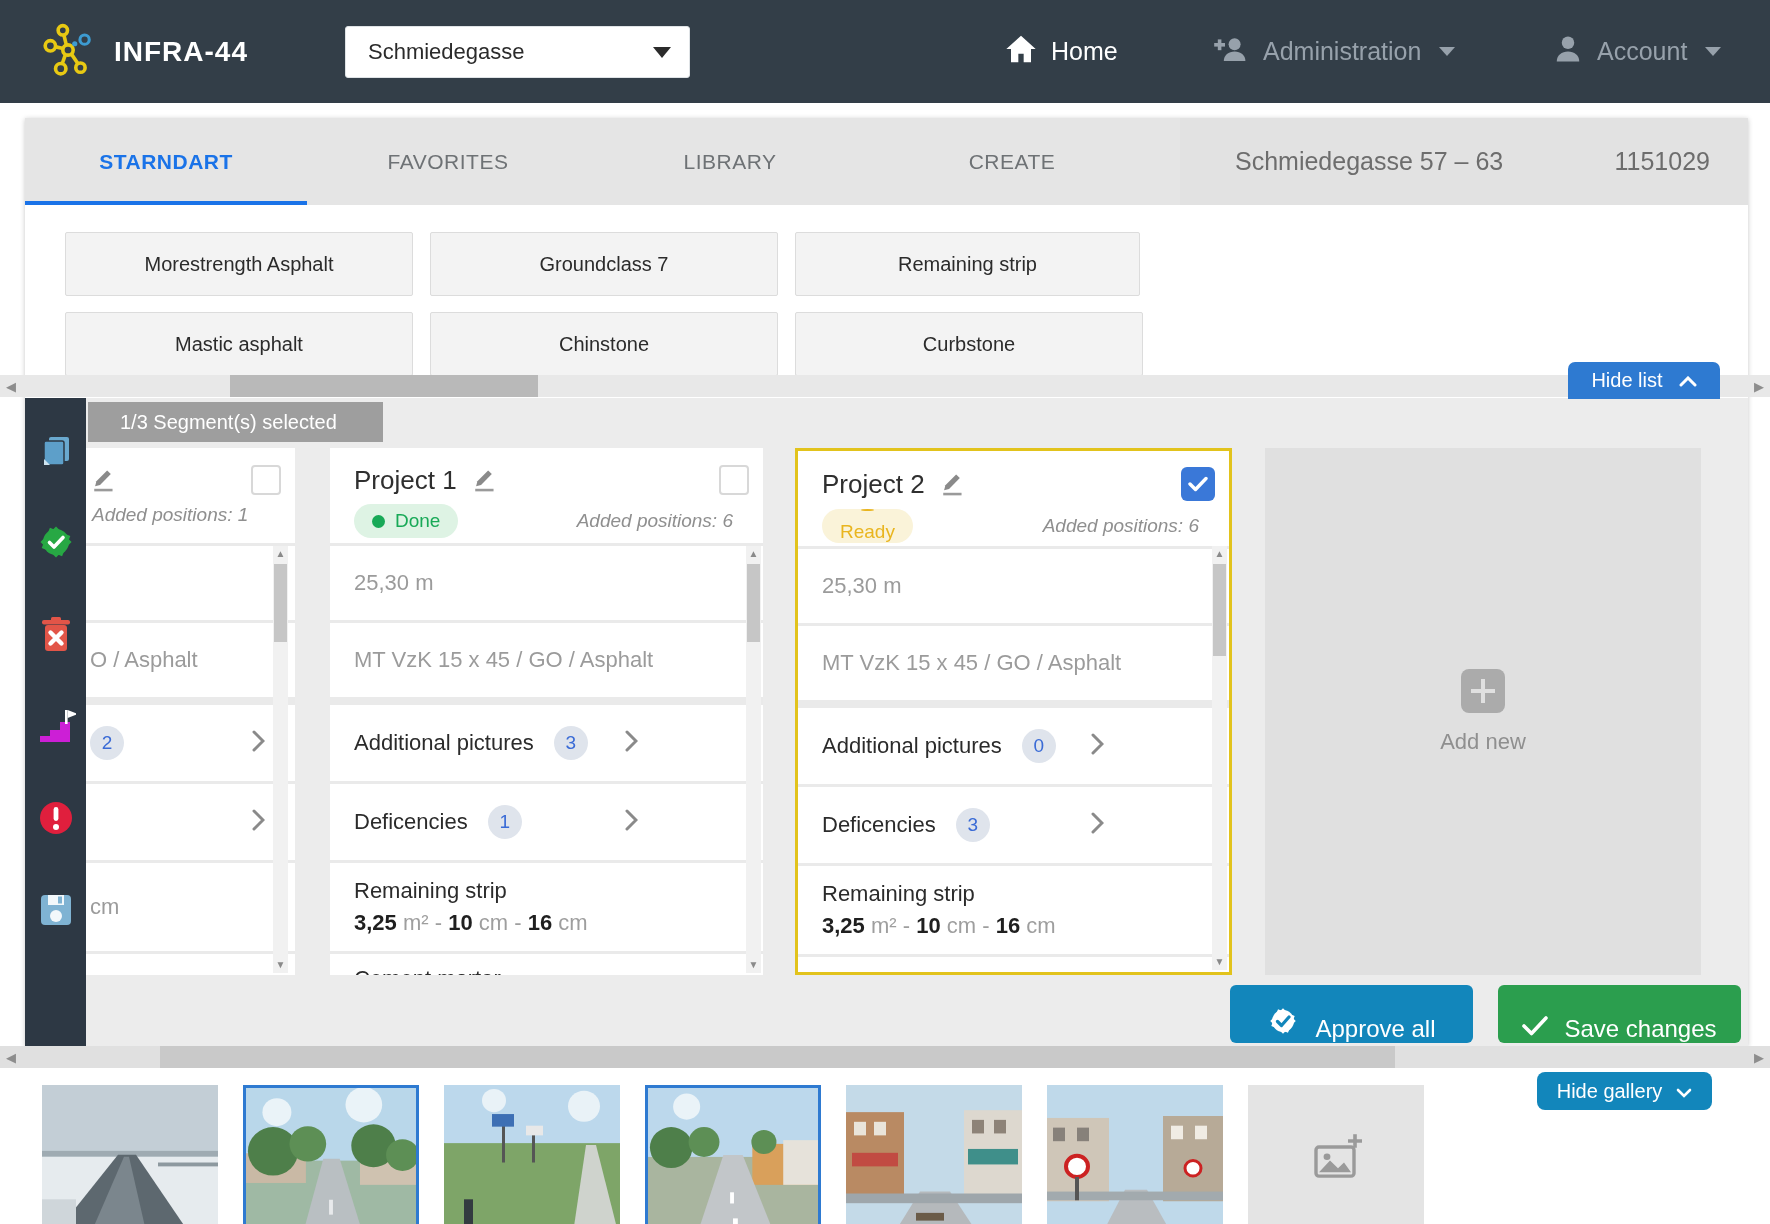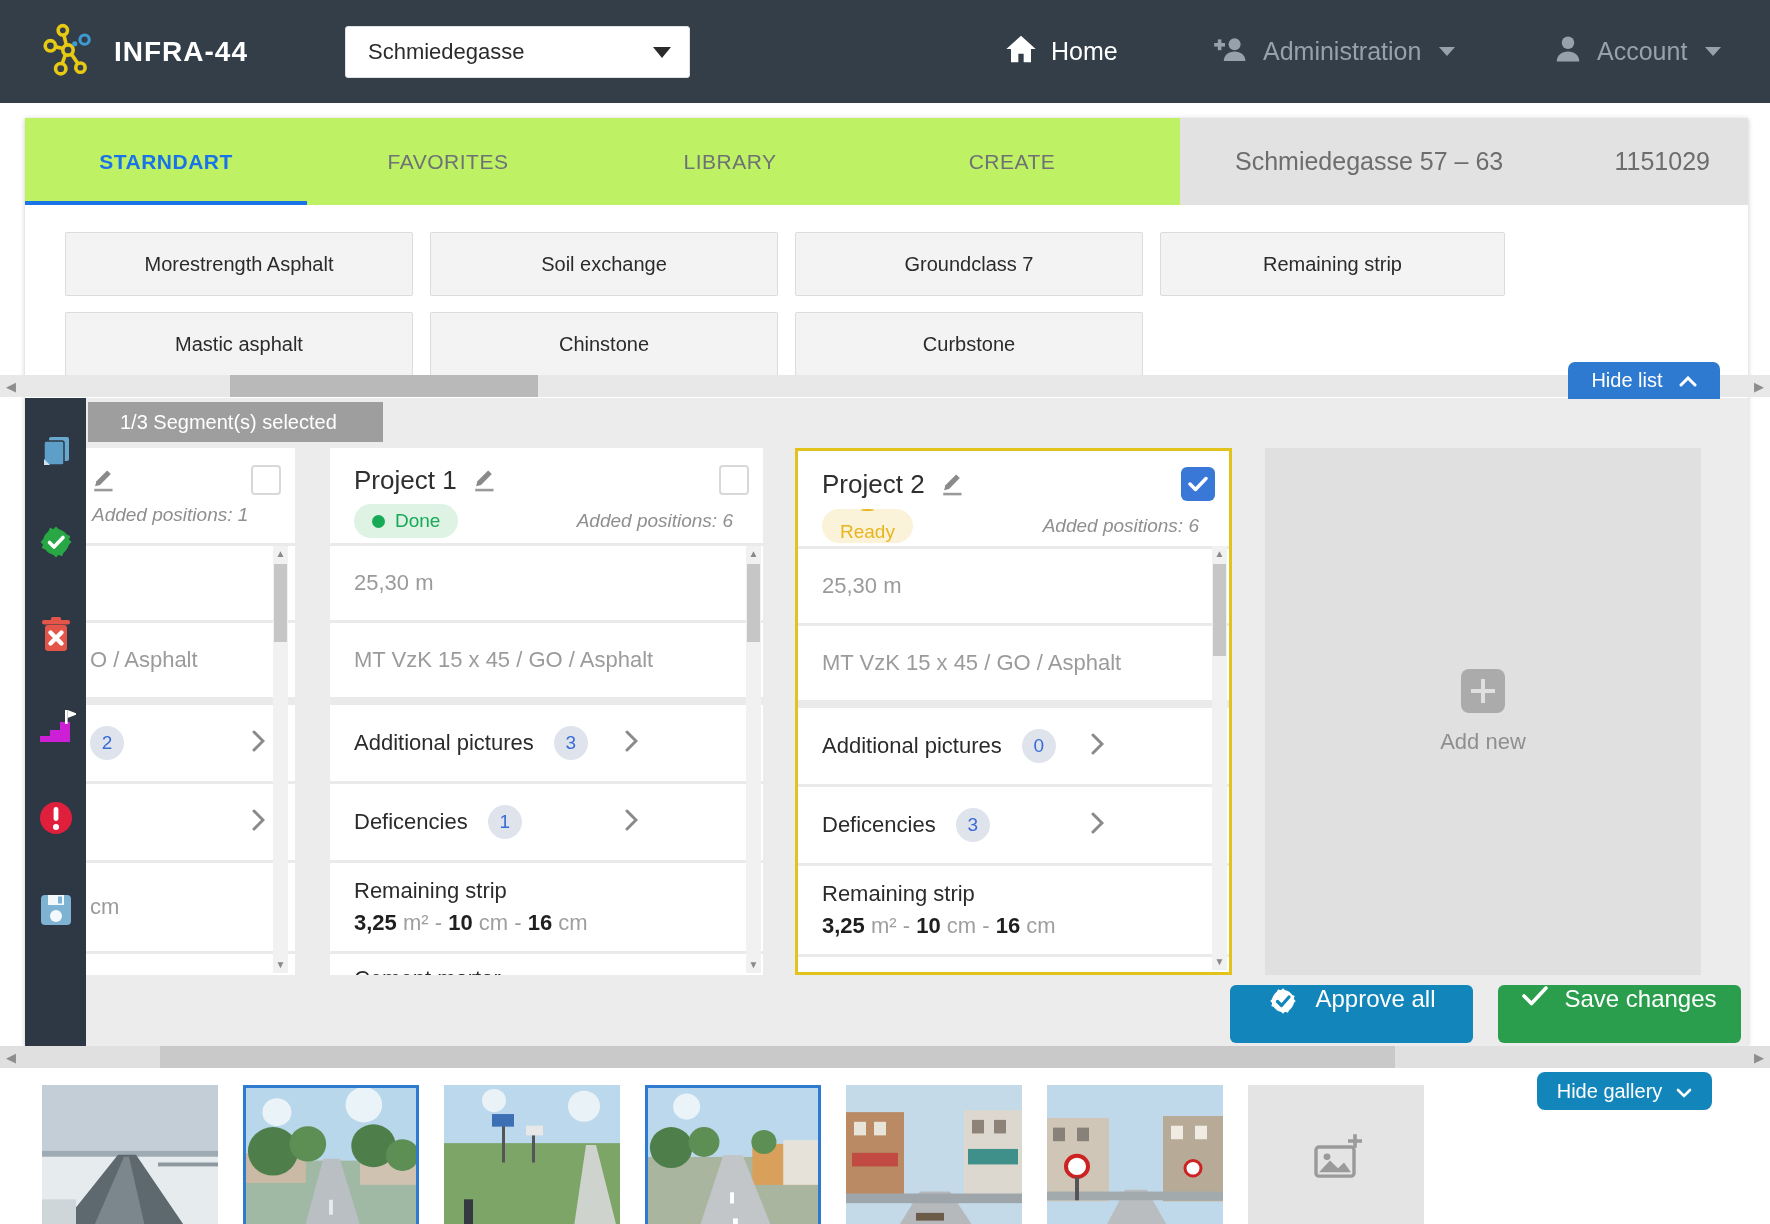--- a/index.html
+++ b/index.html
@@ -17,21 +17,21 @@
   .brand{color:#fff;font-size:28px;font-weight:bold;letter-spacing:1px;}
   .street-select{position:absolute;left:345px;top:26px;width:345px;height:52px;background:#fff;border:1px solid #dfe3e6;border-radius:3px;display:flex;align-items:center;padding:0 18px 0 22px;cursor:pointer;}
   .street-select .val{font-size:22px;color:#2b2b2b;flex:1;}
   .caret-down-dark{width:0;height:0;border-left:9px solid transparent;border-right:9px solid transparent;border-top:11px solid #2b2b2b;}
   .nav-item{position:absolute;top:0;height:103px;display:flex;align-items:center;gap:14px;font-size:25px;cursor:pointer;}
   .nav-item.primary{color:#fff;}
   .nav-item.muted{color:#97a1ab;}
   .nav-caret{width:0;height:0;border-left:8px solid transparent;border-right:8px solid transparent;border-top:9px solid #97a1ab;margin-left:4px;}
   
   .panel{position:absolute;left:25px;top:118px;width:1723px;height:928px;background:#fff;box-shadow:0 1px 5px rgba(0,0,0,.22);}
-  .tabstrip{position:relative;width:100%;height:87px;background:#bef264;display:flex;}
+  .tabstrip{position:relative;width:100%;height:87px;background:#e5e5e5;display:flex;}
   .tab{width:282px;height:87px;display:flex;align-items:center;justify-content:center;font-size:21px;letter-spacing:.5px;color:#6e7275;cursor:pointer;position:relative;}
   .tab.active{color:var(--accent-blue,#1a73e8);font-weight:bold;}
   .tab.active::after{content:"";position:absolute;left:0;right:0;bottom:0;height:4px;background:var(--accent-blue,#1a73e8);}
   .tab-context{position:absolute;right:0;top:0;width:568px;height:87px;background:#e2e2e2;display:flex;align-items:center;padding:0 38px 0 55px;}
   .ctx-title{font-size:25px;color:#6d6d6d;}
   .ctx-id{font-size:25px;color:#6d6d6d;margin-left:auto;}
   
   .quick-area{padding:27px 0 0 40px;background:#fff;}
   .quick-row{display:flex;gap:17px;margin-bottom:16px;}
   .quick-btn{height:64px;background:#f3f3f3;border:1px solid #dcdcdc;border-radius:2px;display:flex;align-items:center;justify-content:center;font-size:20px;color:#2b2b2b;cursor:pointer;}
@@ -94,21 +94,21 @@
   
   .addnew{position:absolute;left:1265px;top:448px;width:436px;height:527px;background:#e0e0e0;display:flex;flex-direction:column;align-items:center;justify-content:center;gap:16px;cursor:pointer;z-index:2;}
   .addnew .plus-box{width:44px;height:44px;border-radius:8px;background:#ababab;position:relative;}
   .addnew .plus-box::before,.addnew .plus-box::after{content:"";position:absolute;background:#e0e0e0;}
   .addnew .plus-box::before{left:50%;top:10px;width:4px;height:24px;transform:translateX(-50%);}
   .addnew .plus-box::after{top:50%;left:10px;height:4px;width:24px;transform:translateY(-50%);}
   .addnew .lbl{font-size:22px;color:#8f8f8f;}
   
   .hide-list{position:absolute;left:1568px;top:362px;width:152px;height:37px;background:var(--hide-list-blue,#2e7ad1);border-radius:7px 7px 0 0;color:#fff;font-size:20px;display:flex;align-items:center;justify-content:center;gap:16px;cursor:pointer;z-index:7;}
   
-  .action-btn{position:absolute;top:985px;height:58px;border-radius:6px;color:#fff;font-size:24px;display:flex;align-items:flex-start;justify-content:center;gap:16px;cursor:pointer;z-index:4;}
+  .action-btn{position:absolute;top:985px;height:58px;border-radius:6px;color:#fff;font-size:24px;display:flex;align-items:flex-end;justify-content:center;gap:16px;cursor:pointer;z-index:4;}
   .approve{left:1230px;width:243px;background:var(--action-blue,#1286bb);}
   .save{left:1498px;width:243px;background:var(--action-green,#2b9e4e);}
   
   .show-gallery{position:absolute;left:1537px;top:1072px;width:175px;height:38px;background:var(--action-blue,#1286bb);border-radius:8px;color:#fff;font-size:20px;display:flex;align-items:center;justify-content:center;gap:14px;cursor:pointer;z-index:3;}
   .thumbs{position:absolute;left:42px;top:1085px;display:flex;gap:25px;}
   .thumb{width:176px;height:155px;background:#ddd;cursor:pointer;overflow:hidden;flex:none;}
   .thumb svg{display:block;width:100%;height:100%;}
   .thumb.selected{border:3px solid var(--hide-list-blue,#2e7ad1);}
 </style>
 </head>
@@ -183,21 +183,20 @@
     <div class="tab">CREATE</div>
     <div class="tab-context">
       <span class="ctx-title">Schmiedegasse 57 – 63</span>
       <span class="ctx-id">1151029</span>
     </div>
   </div>
 
   <div class="quick-area">
     <div class="quick-row">
       <div class="quick-btn w348">Morestrength Asphalt</div>
-      <div class="quick-btn w348">Soil exchange</div>
       <div class="quick-btn w348">Groundclass 7</div>
       <div class="quick-btn w345">Remaining strip</div>
     </div>
     <div class="quick-row">
       <div class="quick-btn w348">Mastic asphalt</div>
       <div class="quick-btn w348">Chinstone</div>
       <div class="quick-btn w348">Curbstone</div>
     </div>
   </div>
 

